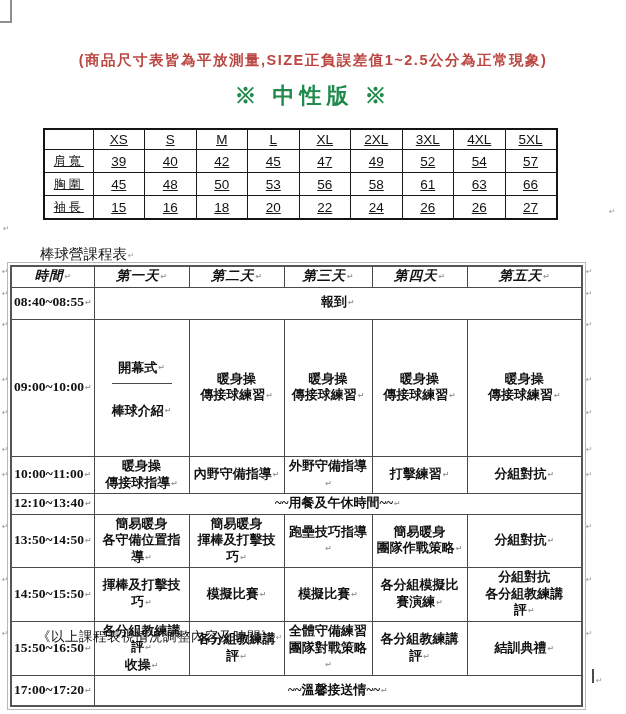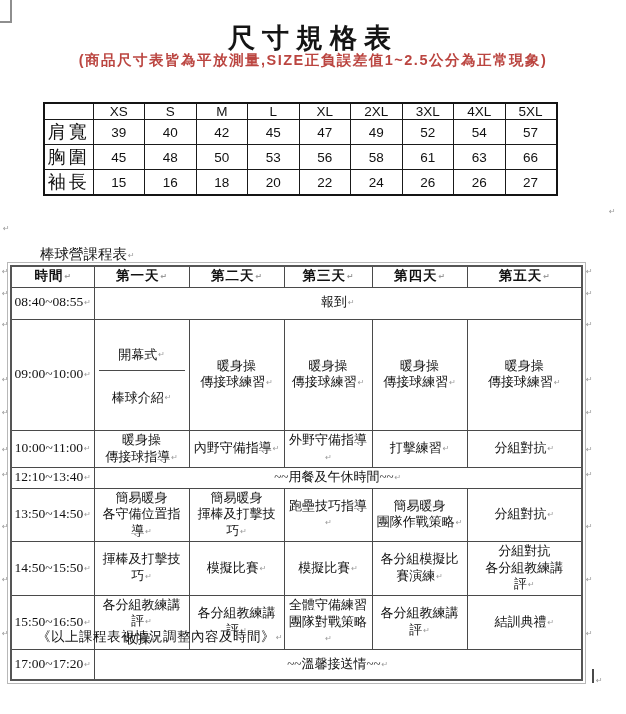--- a/index.html
+++ b/index.html
@@ -10,37 +10,37 @@
           border-right:2px solid #8e8e8e;border-bottom:2px solid #8e8e8e;}
 
   .title{position:absolute;top:20px;left:0;width:100%;text-align:center;
          font-size:27px;font-weight:bold;letter-spacing:7px;color:#141414;}
   .note{position:absolute;top:51px;left:0;width:100%;text-align:center;
         font-size:14.5px;font-weight:bold;letter-spacing:1.5px;color:#bb4540;}
   .version{position:absolute;top:81px;left:0;width:100%;text-align:center;
            font-size:22px;font-weight:bold;letter-spacing:5px;color:#1f8a4c;}
 
   table{border-collapse:collapse;table-layout:fixed;}
-  .sizes{position:absolute;left:43px;top:102px;width:512px;height:92px;
-         font-size:13.5px;border:2px solid #141414;}
+  .sizes{position:absolute;left:43px;top:128px;width:512px;height:92px;
+         font-size:13.5px;border:2px solid #141414;text-decoration:underline;}
   .sizes th,.sizes td{border:1.5px solid #1a1a1a;text-align:center;vertical-align:middle;
                       padding:0;font-weight:normal;color:#111;}
-  .sizes .lbl{letter-spacing:3px;font-size:18px;margin-left:21px;}
+  .sizes .lbl{letter-spacing:3px;font-size:12px;margin-left:21px;}
 
   .sched-title{position:absolute;left:40px;top:245px;font-size:14.5px;
                font-family:"Liberation Serif",serif;color:#151515;}
 
   .sched-wrap{position:absolute;left:10px;top:265px;outline:1px solid #b8b8b8;outline-offset:2px;}
   .sched{width:571px;font-family:"Liberation Serif",serif;font-size:13px;color:#111;
          border:2px solid #555555;}
   .sched th,.sched td{border:1.5px solid #4a4a4a;text-align:center;vertical-align:middle;
-                      padding:1px 2px;white-space:pre-line;line-height:16.5px;font-weight:normal;}
-  .sched .hd th{font-weight:bold;font-size:13.5px;letter-spacing:1px;}
+                      padding:1px 2px;white-space:pre-line;line-height:16.5px;font-weight:bold;}
+  .sched .hd th{font-weight:bold;font-size:13.5px;letter-spacing:1px;font-style:italic;}
   .sched .time{font-size:13.5px;padding:0;}
-  .sched .split{padding:4px;}
+  .sched .split{padding:17px;}
   .split-top{height:30px;border-bottom:1.5px solid #4a4a4a;display:flex;align-items:center;justify-content:center;}
   .split-bot{height:22px;display:flex;align-items:center;justify-content:center;}
 
   .footer{position:absolute;left:37px;top:628px;font-size:13.5px;
           font-family:"Liberation Serif",serif;letter-spacing:.5px;color:#151515;}
   .cursor{position:absolute;left:592px;top:669px;width:2px;height:14px;background:#4a4a4a;}
 
   .absmark{position:absolute;font-size:10px;color:#9a9a9a;line-height:10px;
            font-family:"DejaVu Sans",sans-serif;}
   .rowmark{position:absolute;font-size:8px;color:#ababab;line-height:8px;
@@ -48,22 +48,22 @@
   .pmark{font-size:8px;color:#9a9a9a;font-family:"DejaVu Sans",sans-serif;
          vertical-align:1px;margin-left:1px;letter-spacing:0;}
 </style>
 </head>
 <body>
 
 <div class="doc">
 
   <div class="corner"></div>
 
-  <div class="title">尺寸規格表</div>
   <div class="note">(商品尺寸表皆為平放測量,SIZE正負誤差值1~2.5公分為正常現象)</div>
+  <div class="version">※ 中性版 ※</div>
 
   <table class="sizes">
     <colgroup>
       <col style="width:49px">
         <col style="width:51.5px">
         <col style="width:51.5px">
         <col style="width:51.5px">
       <col style="width:51.5px">
         <col style="width:51.5px">
         <col style="width:51.5px">

